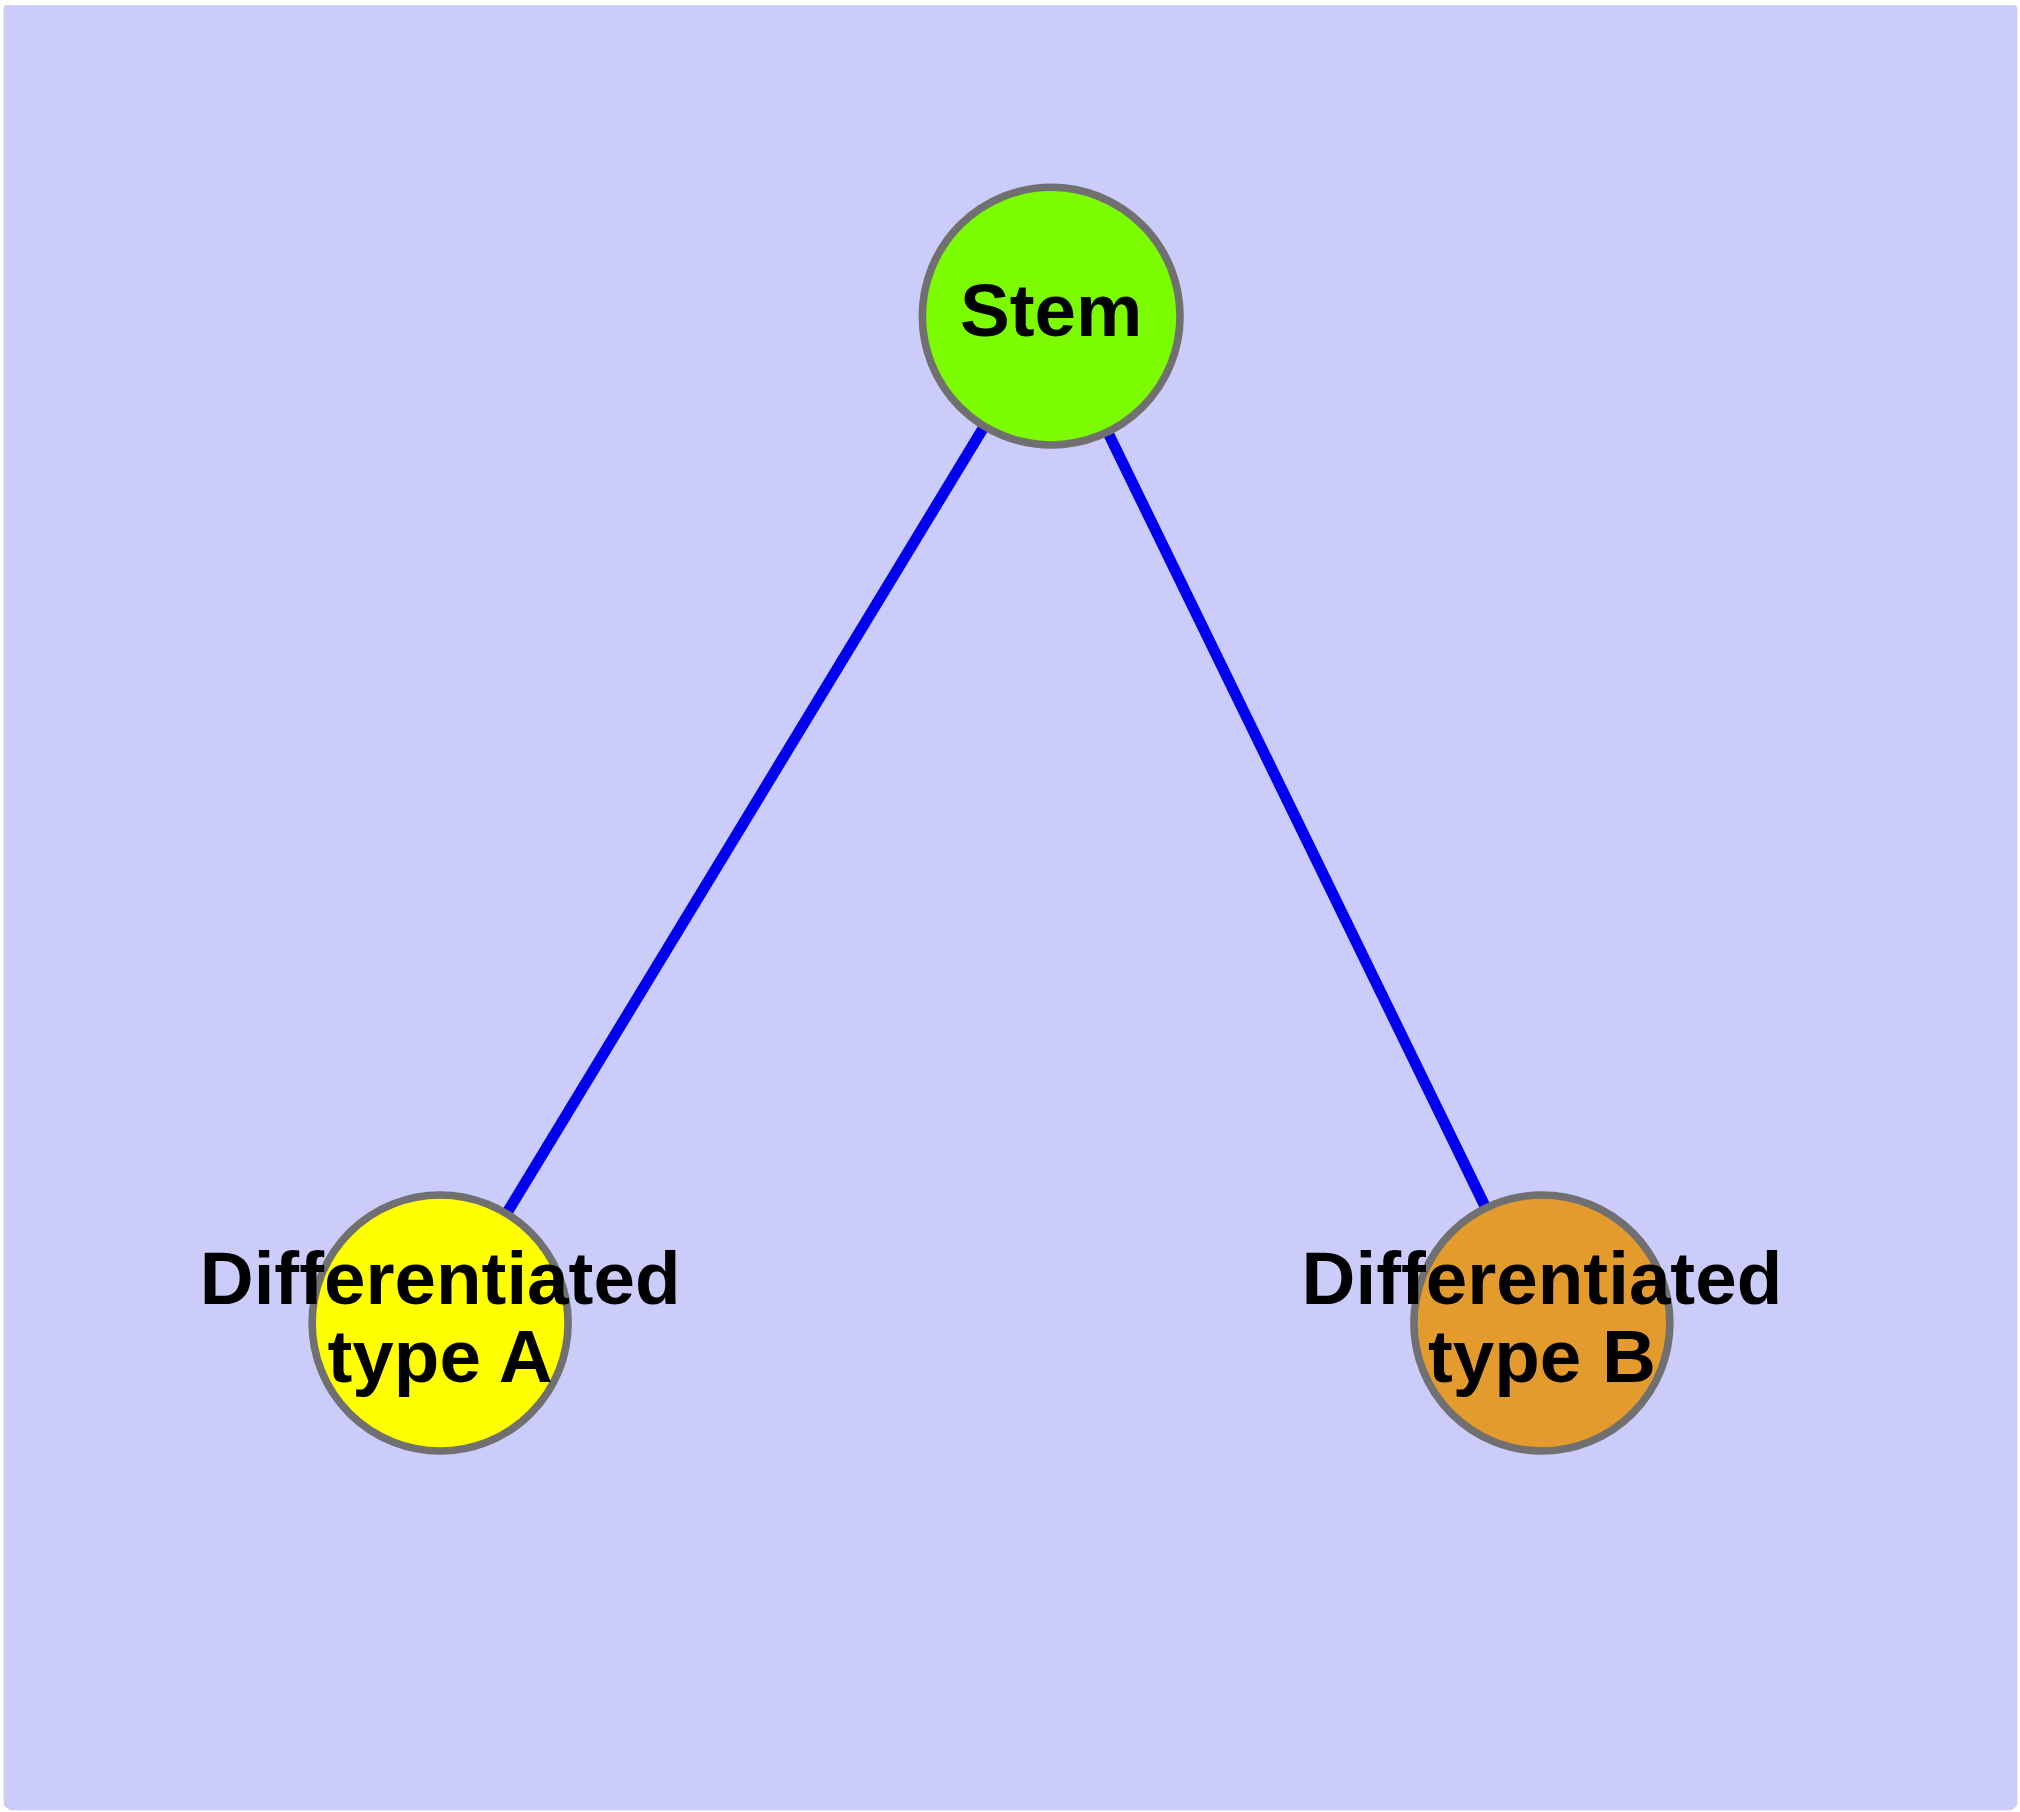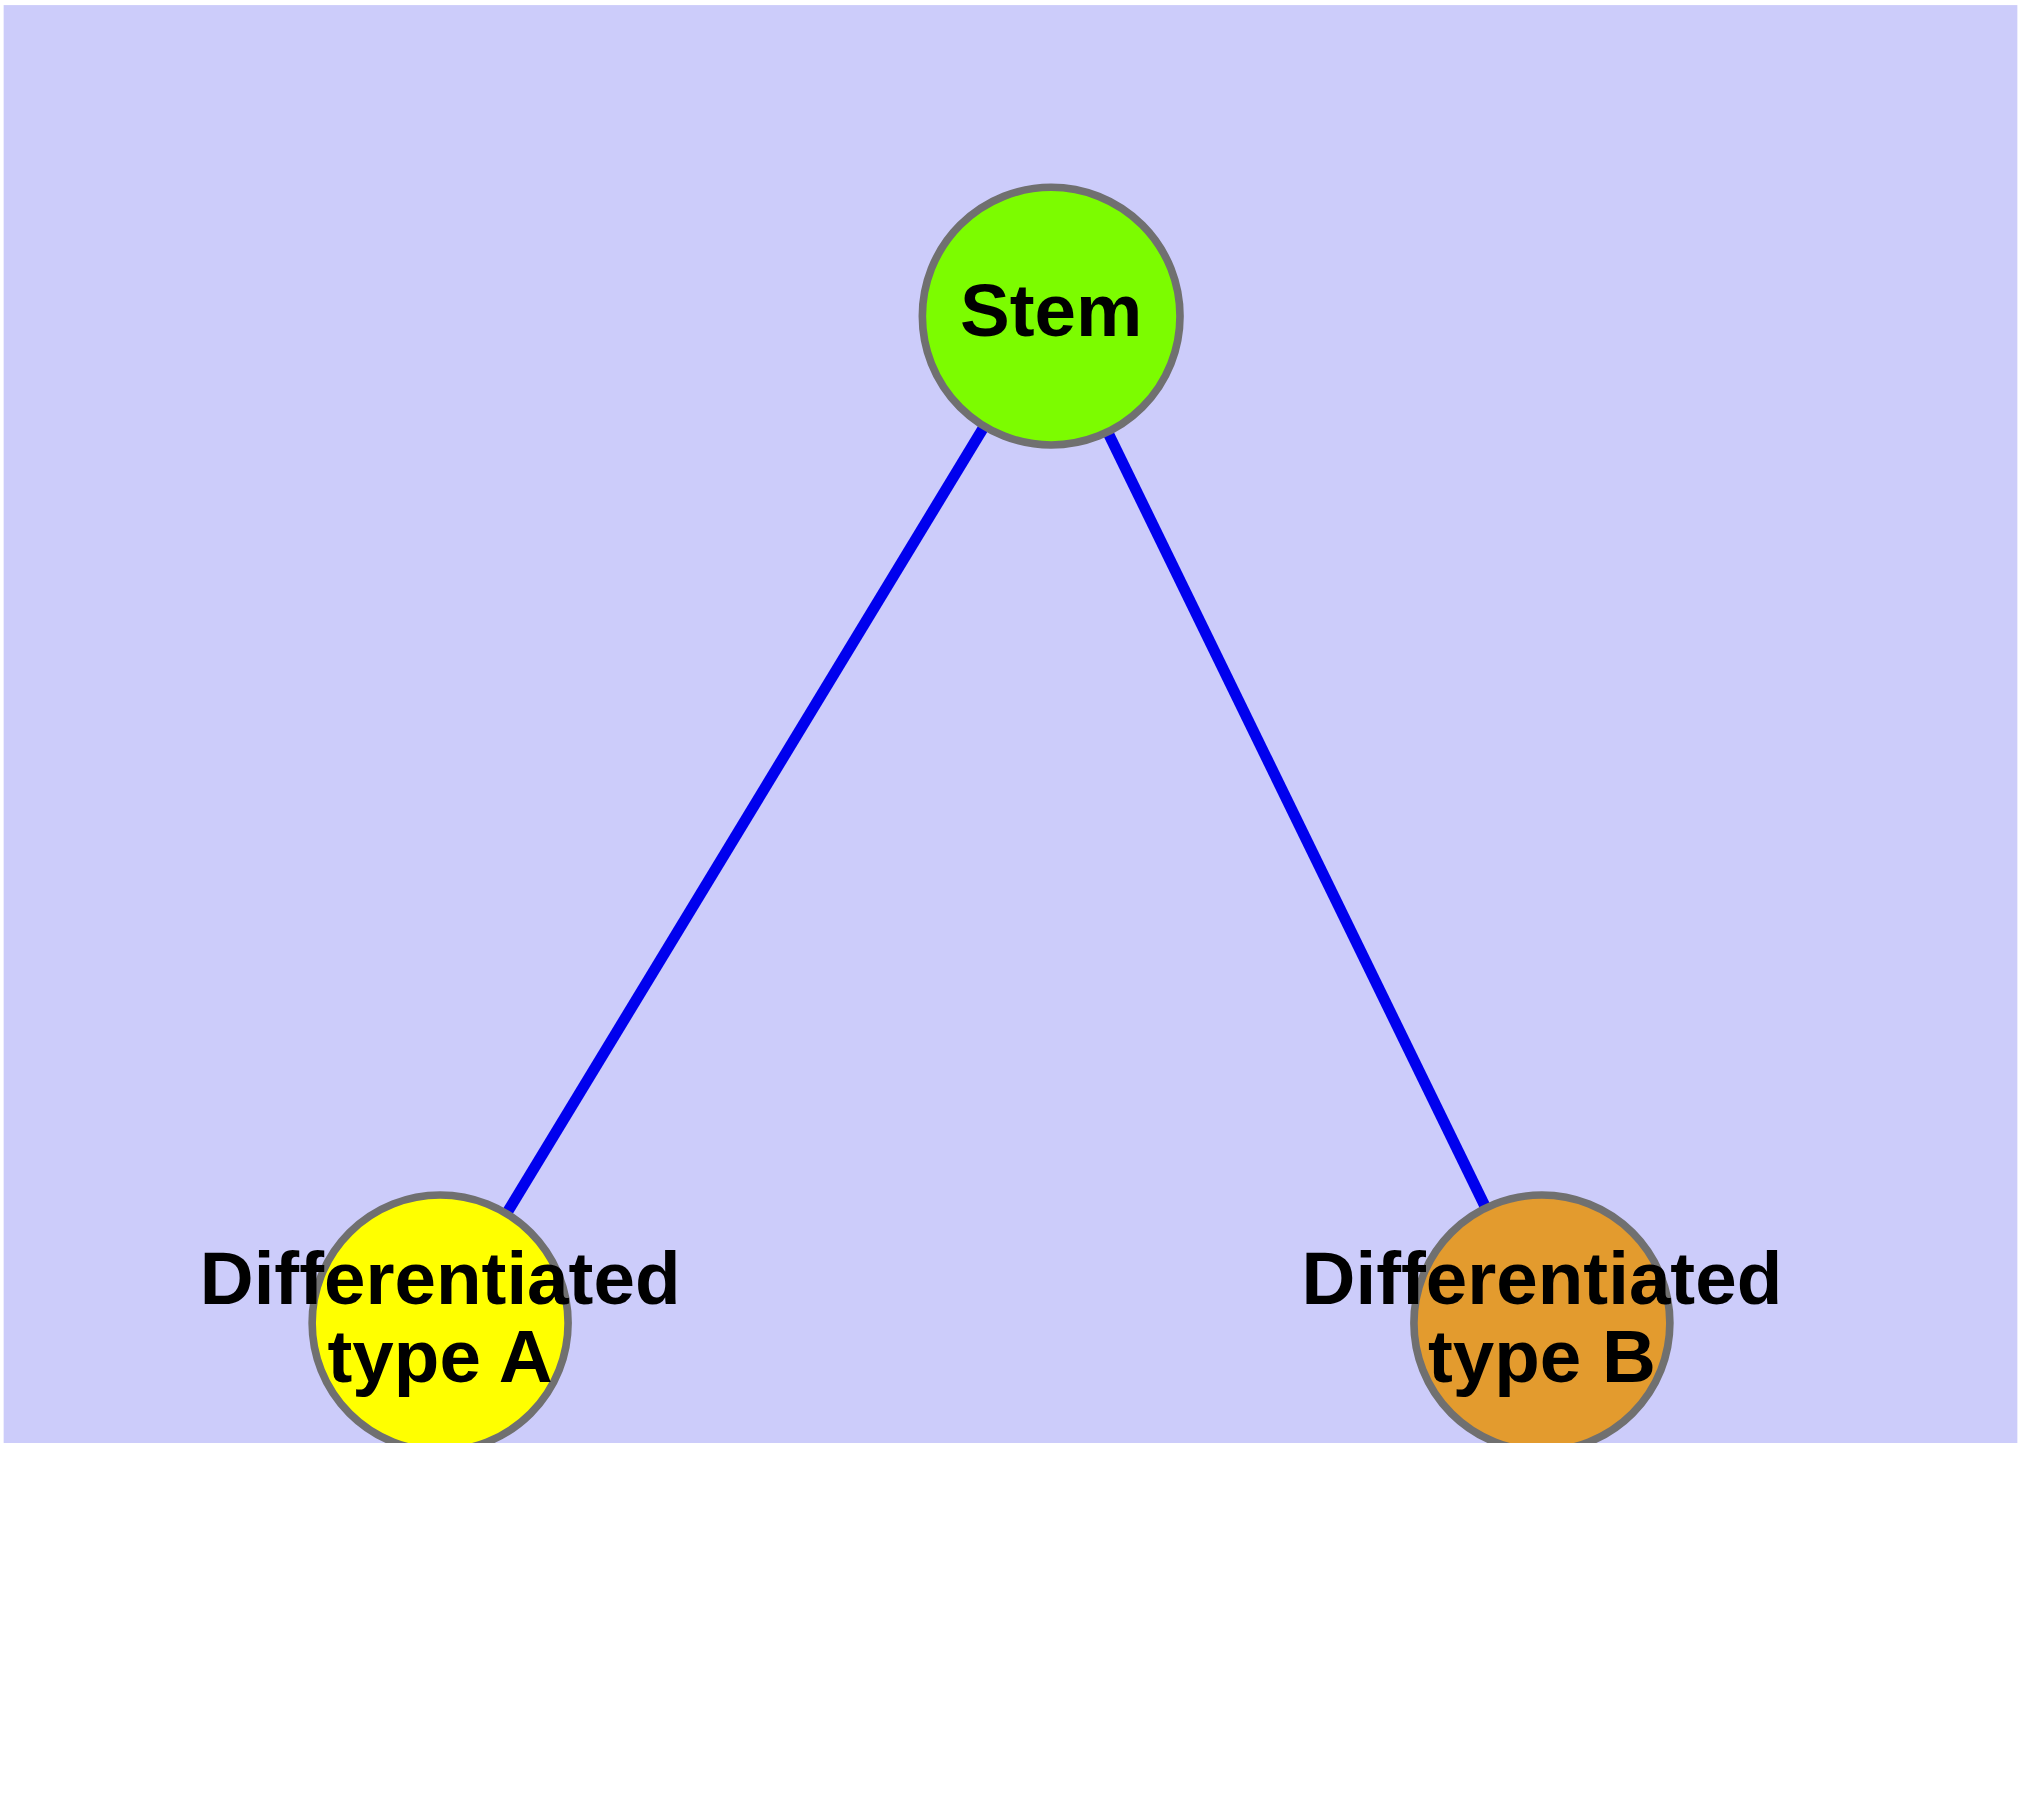--- a/index.html
+++ b/index.html
@@ -4,24 +4,25 @@
 <title>Cell Differentiation Graph</title>
 <style>
   html, body {
     margin: 0;
     padding: 0;
     background: #ffffff;
   }
   #canvas {
     position: relative;
     width: 2021px;
-    height: 1443px;
+    height: 1812px;
     overflow: hidden;
     background: #ffffff;
     font-family: "Liberation Sans", "DejaVu Sans", sans-serif;
+    border-radius: 18px;
   }
   #graph-svg {
     position: absolute;
     top: 0;
     left: 0;
     width: 2021px;
     height: 1812px;
     display: block;
   }
   .node-label {

